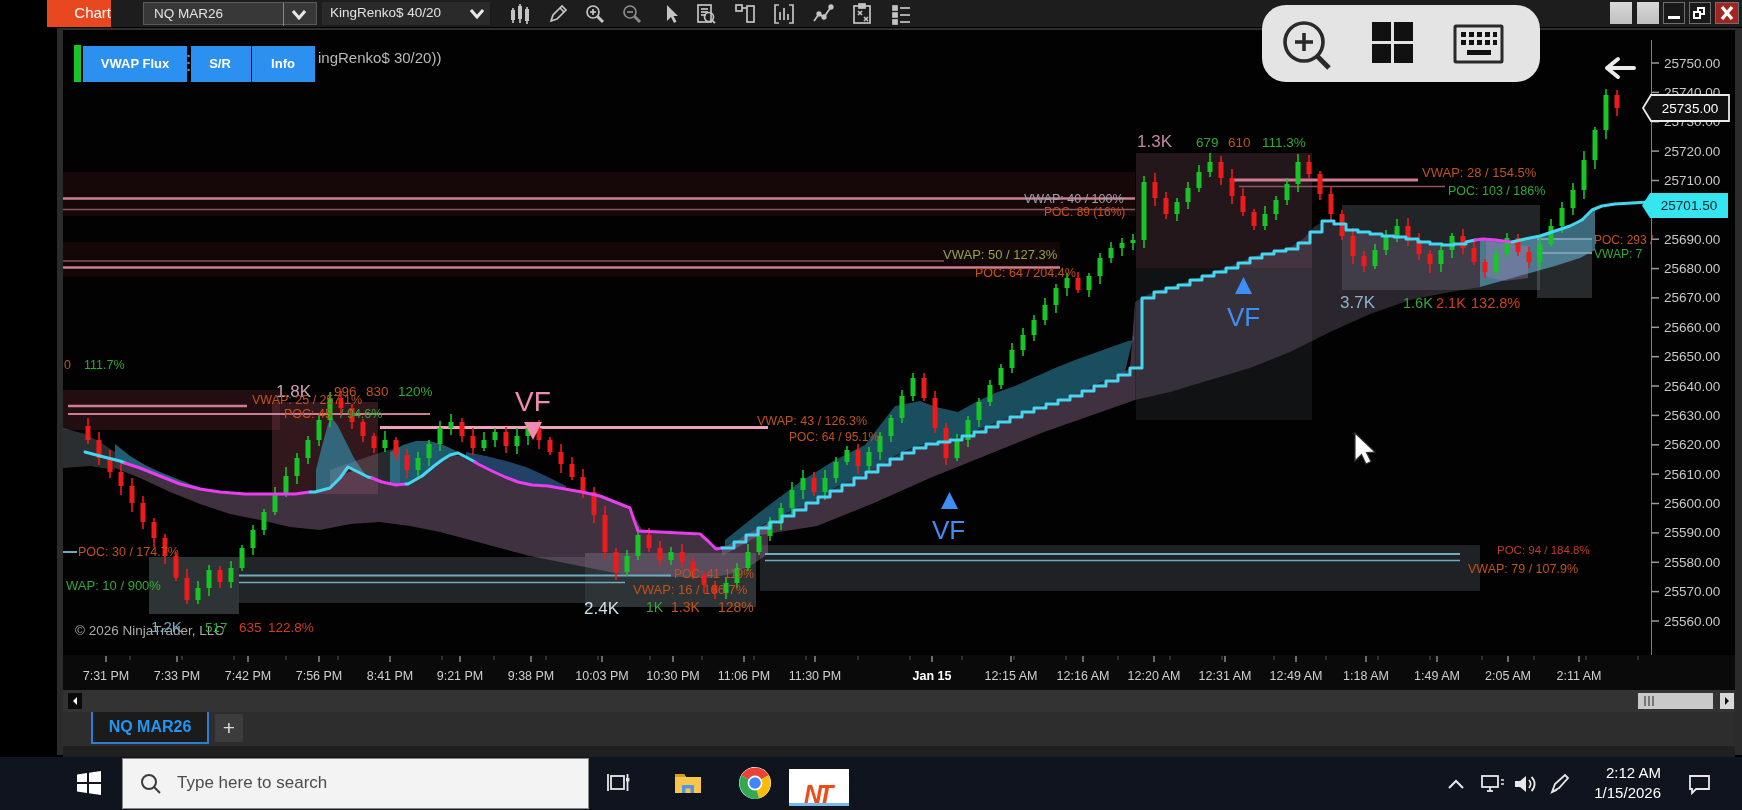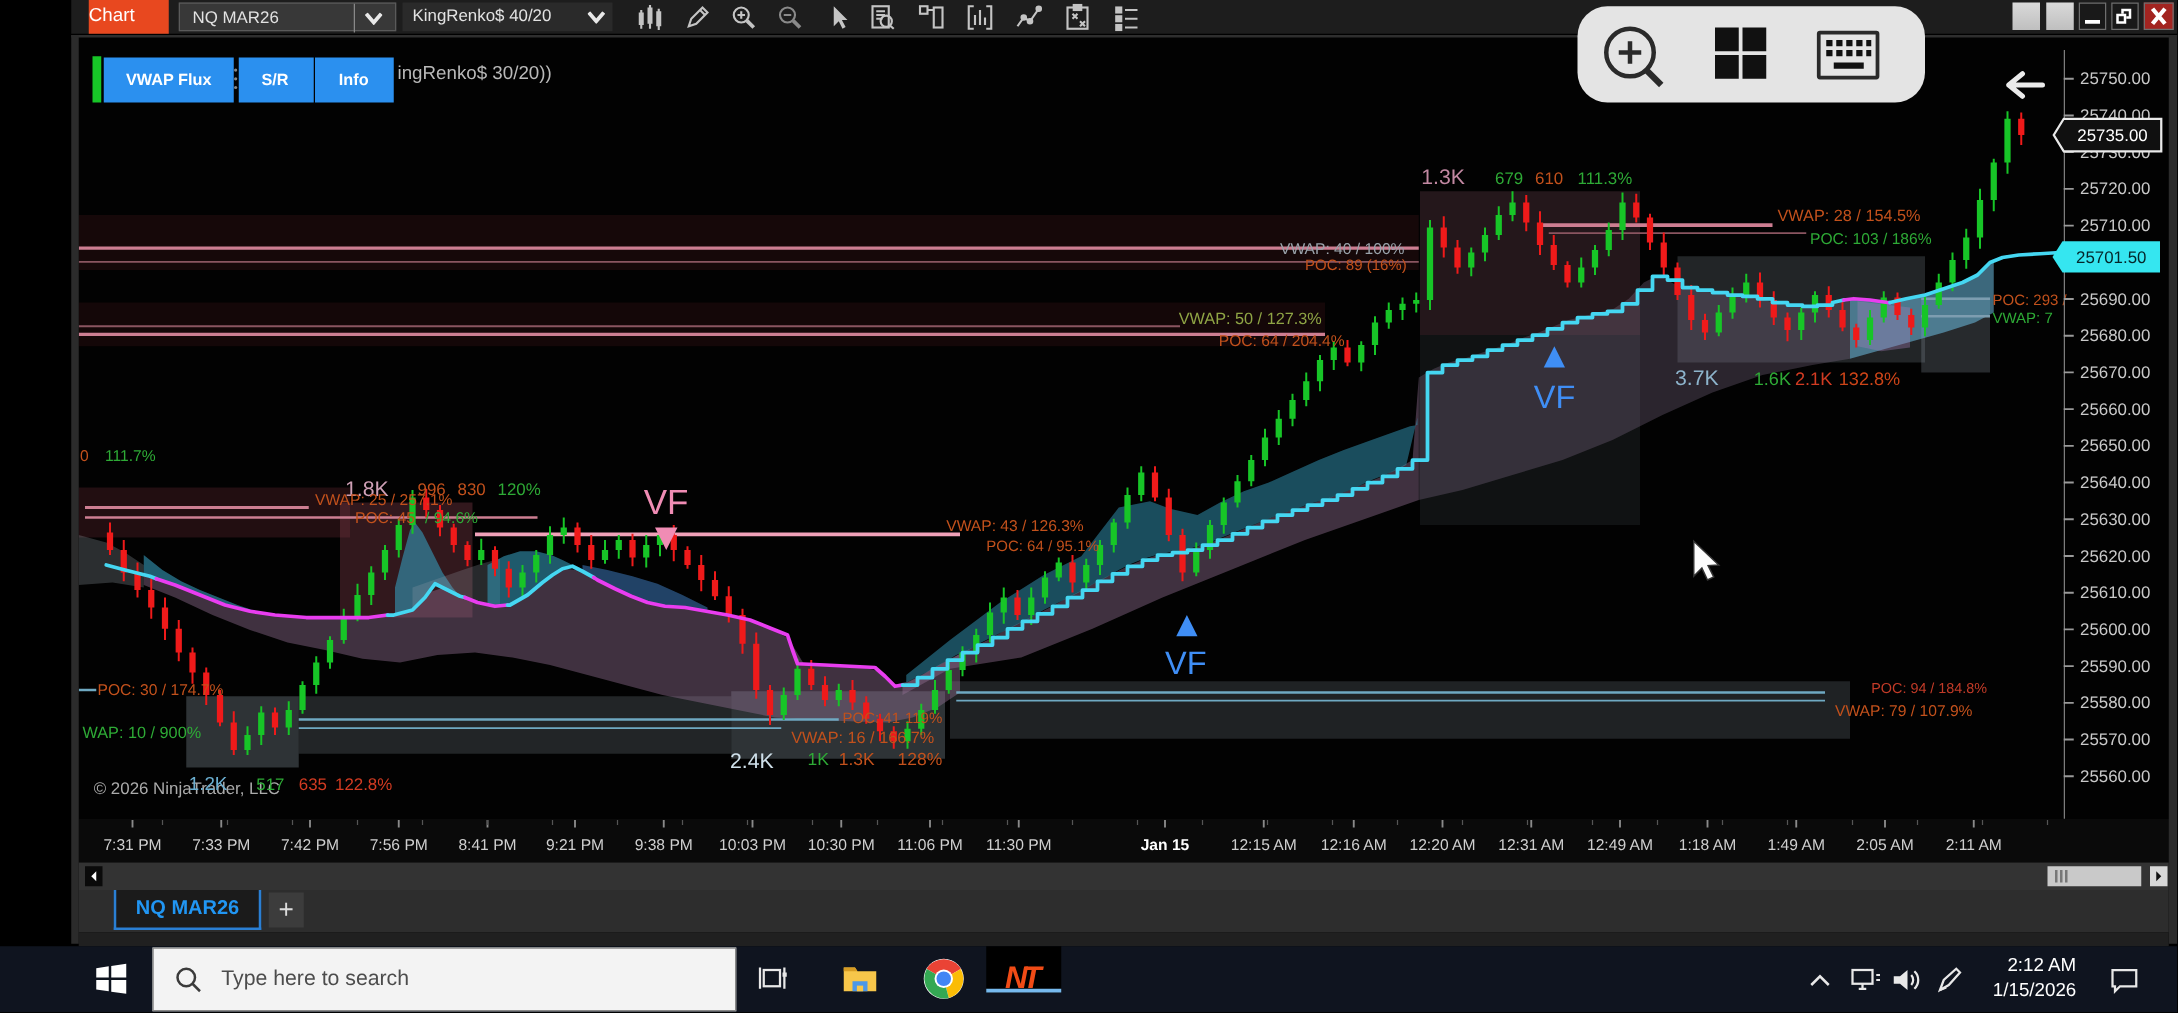--- a/index.html
+++ b/index.html
@@ -518,21 +518,21 @@
 <rect x="191" y="46" width="60" height="36" fill="#2b90ef"></rect>
 <text x="220" y="68" fill="#ffffff" font-size="13" font-weight="bold" text-anchor="middle">S/R</text>
 <rect x="252" y="46" width="63" height="36" fill="#2b90ef"></rect>
 <text x="283" y="68" fill="#ffffff" font-size="13" font-weight="bold" text-anchor="middle">Info</text>
 <text x="318" y="63" fill="#b9b9b9" font-size="15">ingRenko$ 30/20))</text>
 
 </svg>
 
 <div style="position:absolute;left:0;top:0;width:1742px;height:28px;background:#000;z-index:10">
 <div style="position:absolute;left:57px;top:0;width:1685px;height:27px;background:#1d1d1d"></div>
-<div style="position:absolute;left:71px;top:0;width:64px;height:27px;background:#e8481f;color:#fff;font-size:15px;text-align:left;line-height:26px">Chart</div>
+<div style="position:absolute;left:47px;top:0;width:64px;height:27px;background:#e8481f;color:#fff;font-size:15px;text-align:right;line-height:26px">Chart</div>
 <div style="position:absolute;left:143px;top:2px;width:174px;height:23px;background:#383838;border:1px solid #5a5a5a">
 <span style="position:absolute;left:10px;top:3px;font-size:13.5px;color:#e2e2e2">NQ MAR26</span>
 <div style="position:absolute;right:32px;top:0;width:1px;height:23px;background:#888"></div>
 <svg width="14" height="10" viewBox="0 0 14 10" style="position:absolute;right:10px;top:7px">
           <path d="M1 1 L7 8 L13 1" stroke="#e8e8e8" stroke-width="3" fill="none"></path>
         </svg>
 </div>
 <div style="position:absolute;left:322px;top:2px;width:168px;height:23px;background:#2a2a2a">
 <span style="position:absolute;left:8px;top:3px;font-size:13.5px;color:#e2e2e2">KingRenko$ 40/20</span>
 <svg width="14" height="10" viewBox="0 0 14 10" style="position:absolute;right:6px;top:7px">
@@ -698,21 +698,21 @@
 </svg>
 <svg width="34" height="34" viewBox="0 0 34 34" style="position:absolute;left:738px;top:9px">
 <circle cx="17" cy="17" r="16" fill="#fff"></circle>
 <path d="M17 17 L3.4 9.2 A16 16 0 0 1 30.6 9.2 Z" fill="#ea4335"></path>
 <path d="M17 17 L30.6 9.2 A16 16 0 0 1 21 32.4 Z" fill="#fbbc05"></path>
 <path d="M17 17 L21 32.4 A16 16 0 0 1 3.4 9.2 Z" fill="#34a853"></path>
 <path d="M3.4 9.2 A16 16 0 0 1 30.6 9.2 L24 9.2 L10 9.2 Z" fill="#ea4335"></path>
 <circle cx="17" cy="17" r="7.4" fill="#fff"></circle>
         <circle cx="17" cy="17" r="5.8" fill="#4285f4"></circle>
 </svg>
-<div style="position:absolute;left:789px;top:0;width:60px;height:37px;background:#000000">
+<div style="position:absolute;left:789px;top:12px;width:60px;height:37px;background:#ffffff">
 <div style="position:absolute;left:0;bottom:0;width:60px;height:3px;background:#76b9ed"></div>
 <span style="position:absolute;left:15px;top:11px;font-family:'Liberation Sans',sans-serif;font-weight:bold;font-style:italic;font-size:25px;color:#f04b16;letter-spacing:-4px">NT</span>
 </div>
 <svg width="18" height="12" viewBox="0 0 18 12" style="position:absolute;left:1447px;top:21px" fill="none" stroke="#e8e8e8" stroke-width="2">
         <path d="M2 10 L9 3 L16 10"></path>
       </svg>
 <svg width="26" height="24" viewBox="0 0 26 24" style="position:absolute;left:1480px;top:15px" fill="none" stroke="#e8e8e8" stroke-width="1.8">
 <rect x="2" y="4" width="16" height="11"></rect>
         <line x1="7" y1="19" x2="13" y2="19"></line>
         <line x1="10" y1="15" x2="10" y2="19"></line>

